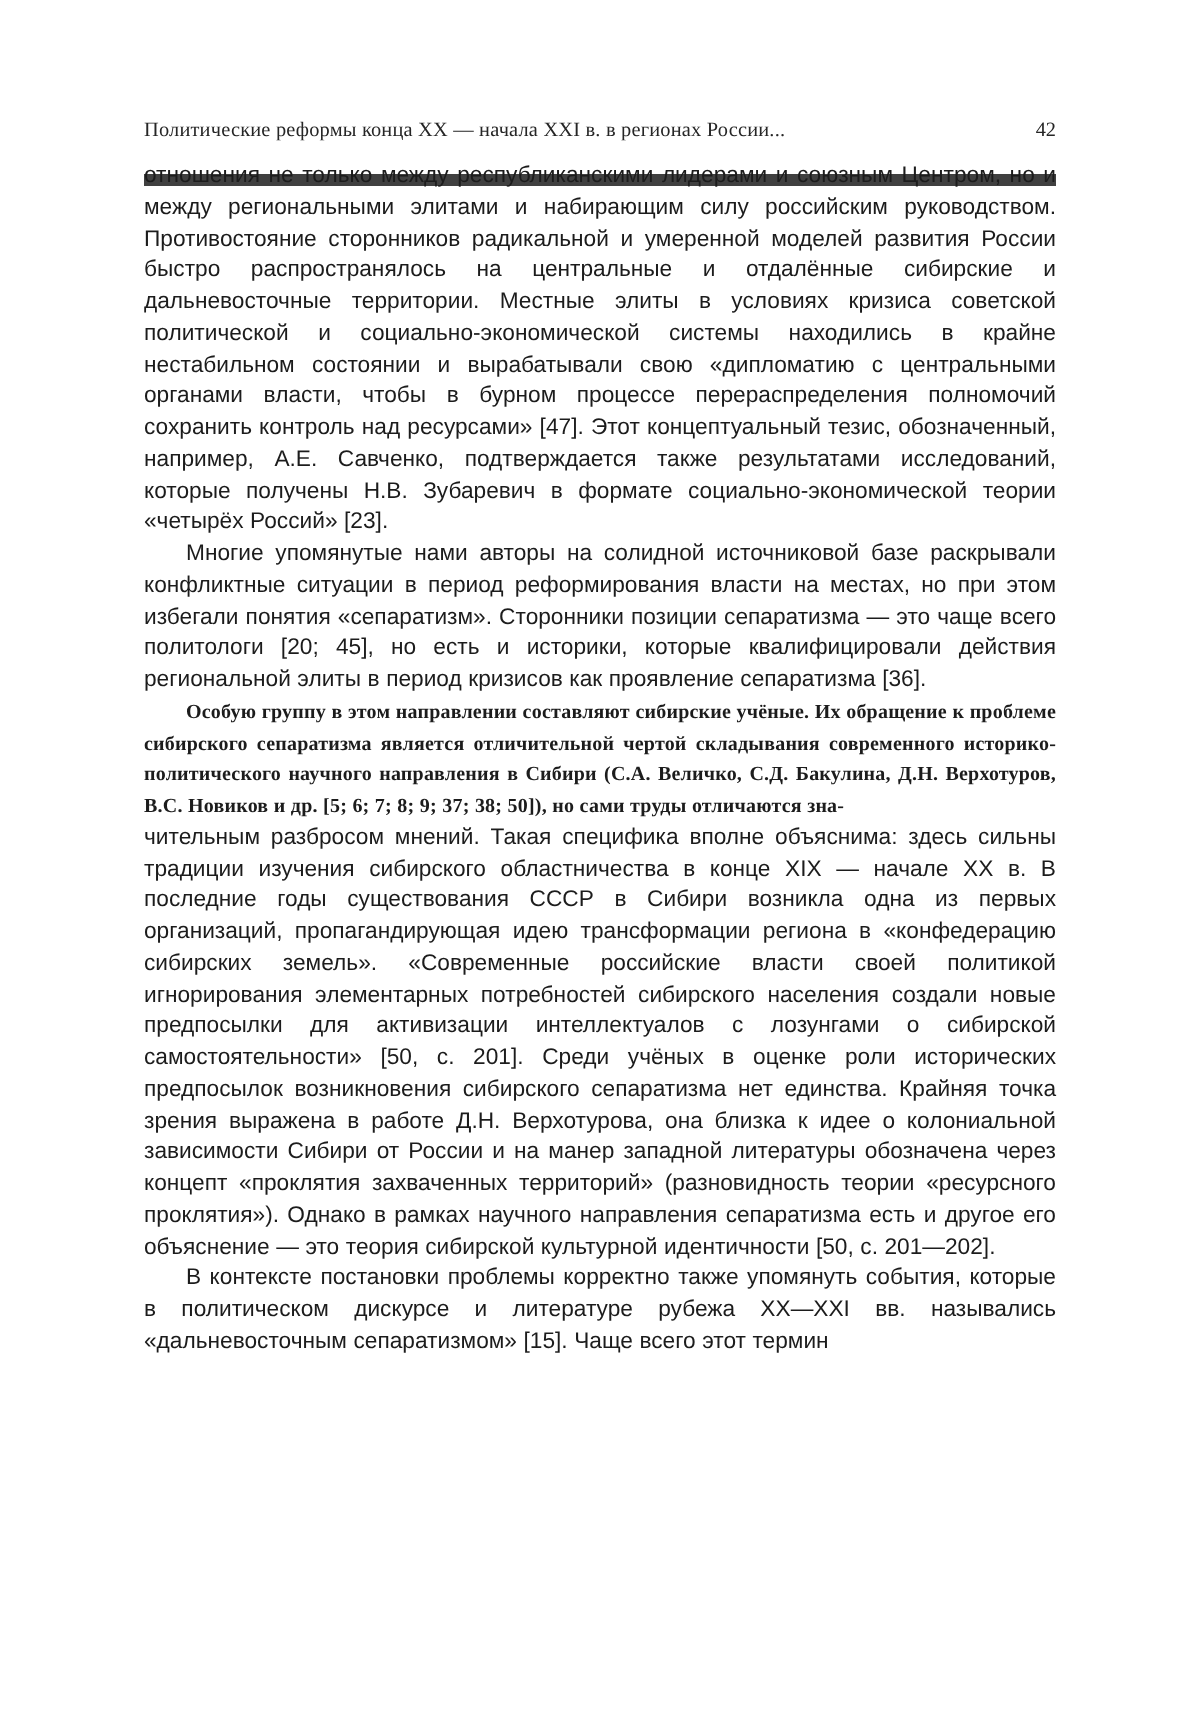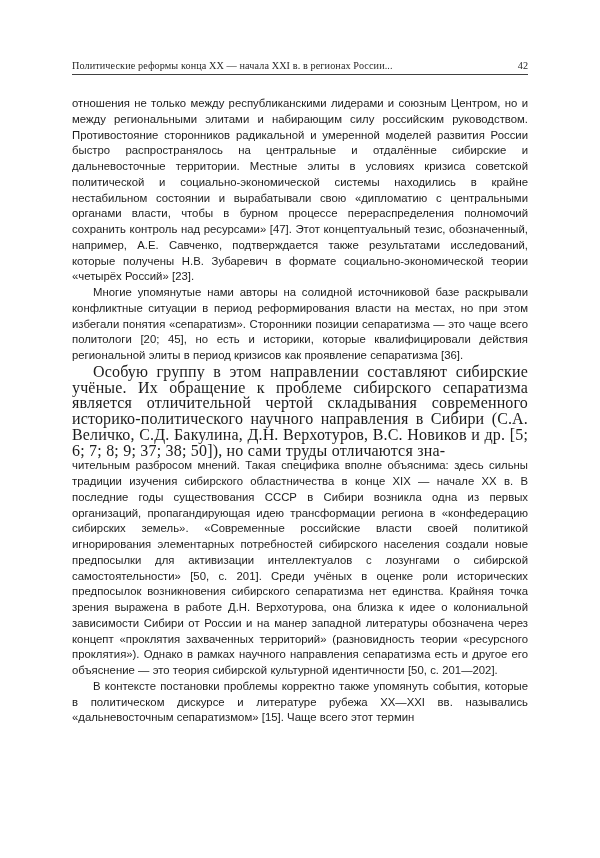--- a/index.html
+++ b/index.html
@@ -21,22 +21,22 @@
 
   
   .running-head {
     position: absolute;
     left: 72px;
     top: 60px;
     width: 456px;
     display: flex;
     align-items: baseline;
     justify-content: space-between;
-    border-bottom: 1px solid #404040;
-    padding-bottom: 3px;
+    border-bottom: 6px solid #404040;
+    padding-bottom: 16px;
   }
 
   .running-head-title {
     font-family: "Liberation Serif", "DejaVu Serif", serif;
     font-size: 10.2px;
     line-height: 1.1;
     color: #262626;
     letter-spacing: 0.1px;
     white-space: nowrap;
   }
@@ -46,21 +46,21 @@
     font-size: 10.2px;
     line-height: 1.1;
     color: #262626;
     padding-left: 12px;
   }
 
   
   .text-column {
     position: absolute;
     left: 72px;
-    top: 96px;
+    top: 81px;
     width: 456px;
   }
 
   .para {
     font-family: "Liberation Sans", "DejaVu Sans", sans-serif;
     font-size: 11.35px;
     line-height: 15.75px;
     color: #1c1c1c;
     text-align: justify;
     text-justify: inter-word;
@@ -72,23 +72,24 @@
   }
 
   
   .para--continued {
     text-indent: 0;
   }
 
   
   .para--serif {
     font-family: "Liberation Serif", "DejaVu Serif", serif;
-    font-size: 16px;
+    font-size: 10px;
     line-height: 15.75px;
     letter-spacing: 0.01em;
+    font-weight: bold;
   }
 </style>
 </head>
 <body>
 
 <div class="page">
 
   <div class="running-head">
     <span class="running-head-title">Политические реформы конца XX — начала XXI в. в регионах России...</span>
     <span class="folio">42</span>

